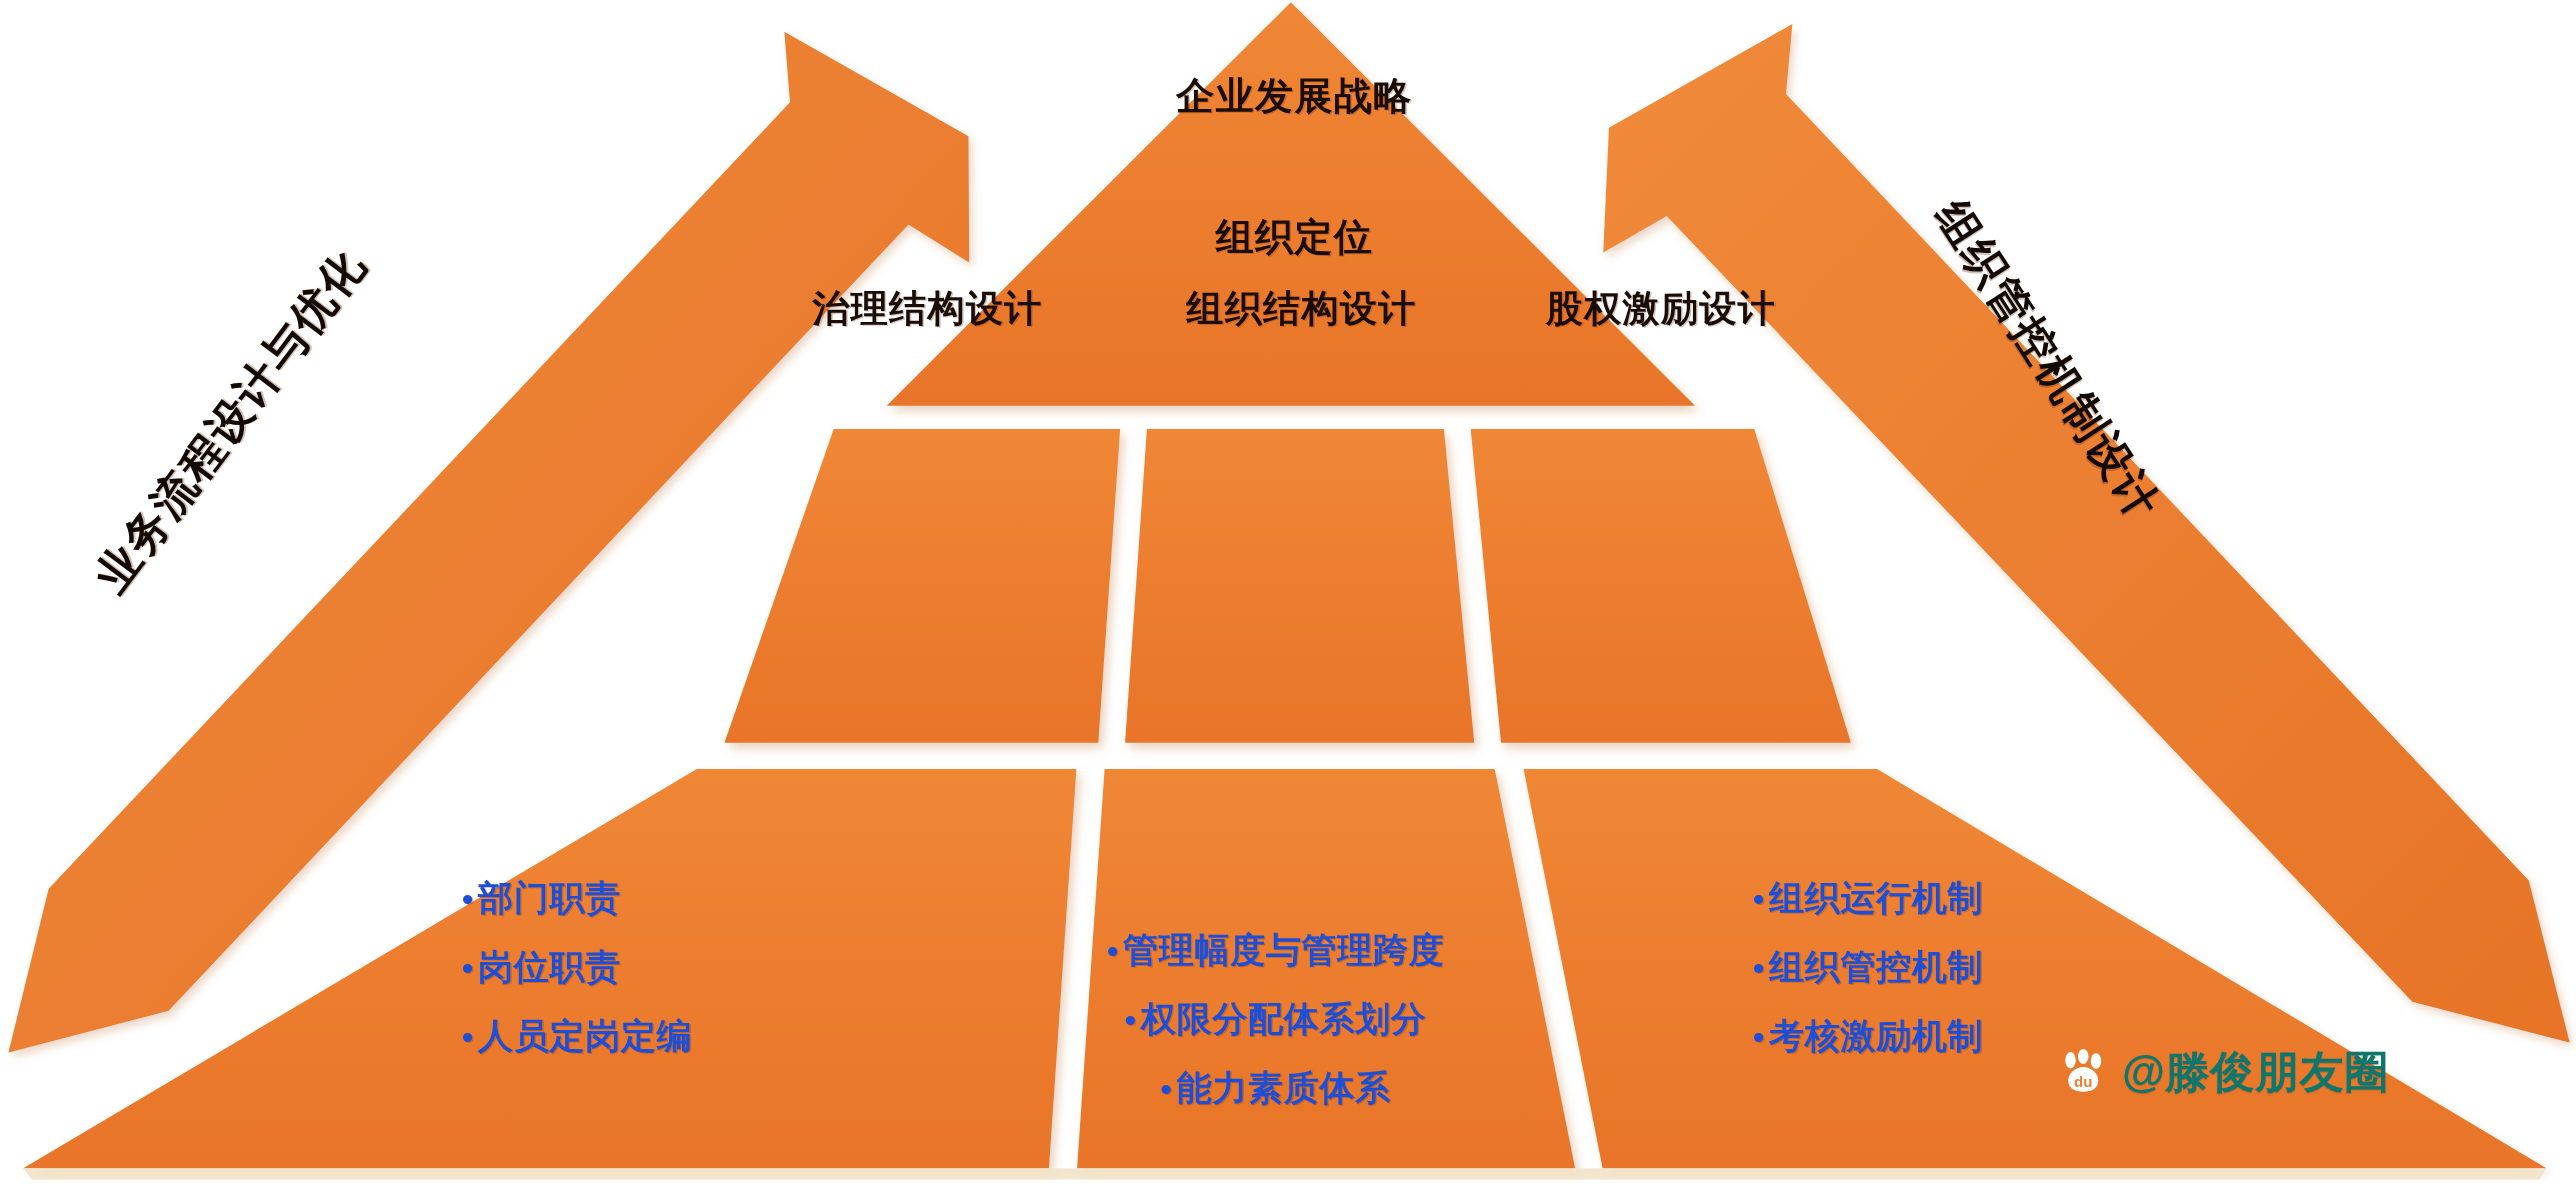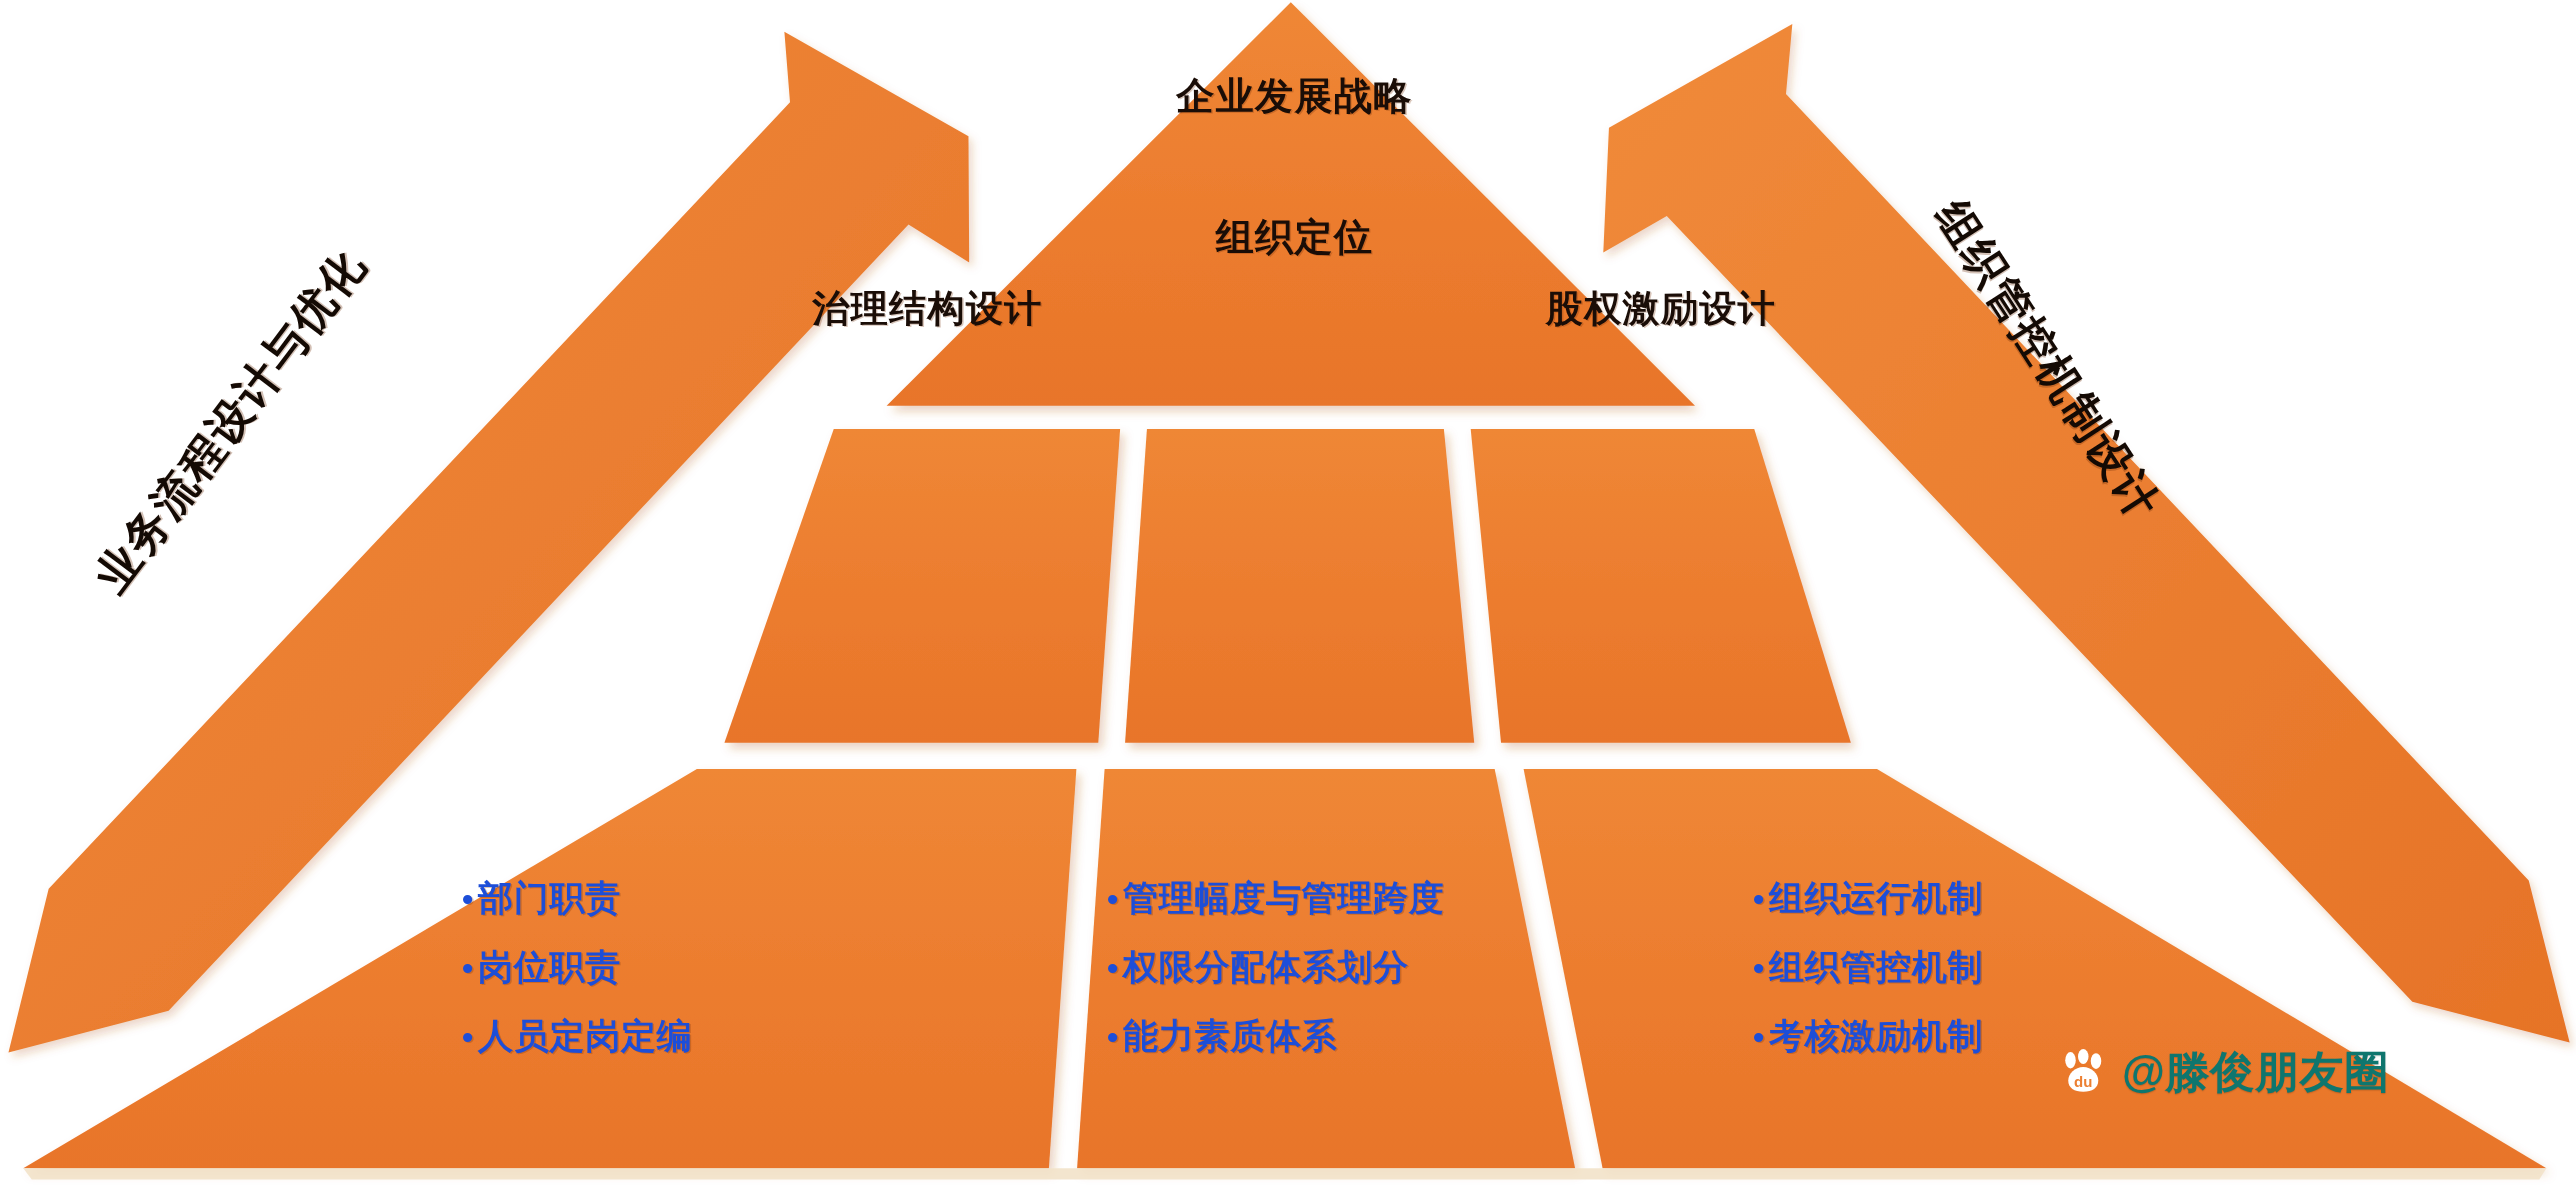--- a/index.html
+++ b/index.html
@@ -175,29 +175,30 @@
 
     <g>
       <path d="M 33 1656 L 3610 1656 L 3600 1672 L 45 1672 Z" fill="#f2e2c9" opacity="0.9"></path>
     </g>
   </svg>
 
   <div class="layer-text apex-title" style="left:1023px; top:71px; width:543px;">企业发展战略</div>
   <div class="layer-text apex-title" style="left:1023px; top:212px; width:543px;">组织定位</div>
 
   <div class="layer-text tier-title" style="left:730px; top:236px; width:395px;">治理结构设计</div>
+  <div class="layer-text tier-title" style="left:1104px; top:236px; width:395px;">组织结构设计</div>
   <div class="layer-text tier-title" style="left:1474px; top:236px; width:374px;">股权激励设计</div>
 
   <div class="bullet-list" style="left:462px; top:880px;">
     <div class="bullet-item">部门职责</div>
     <div class="bullet-item">岗位职责</div>
     <div class="bullet-item">人员定岗定编</div>
   </div>
 
-  <div class="bullet-list" style="left:1107px; top:880px;">
+  <div class="bullet-list" style="left:1107px; top:932px;text-align:center;">
     <div class="bullet-item">管理幅度与管理跨度</div>
     <div class="bullet-item">权限分配体系划分</div>
     <div class="bullet-item">能力素质体系</div>
   </div>
 
   <div class="bullet-list" style="left:1753px; top:880px;">
     <div class="bullet-item">组织运行机制</div>
     <div class="bullet-item">组织管控机制</div>
     <div class="bullet-item">考核激励机制</div>
   </div>

